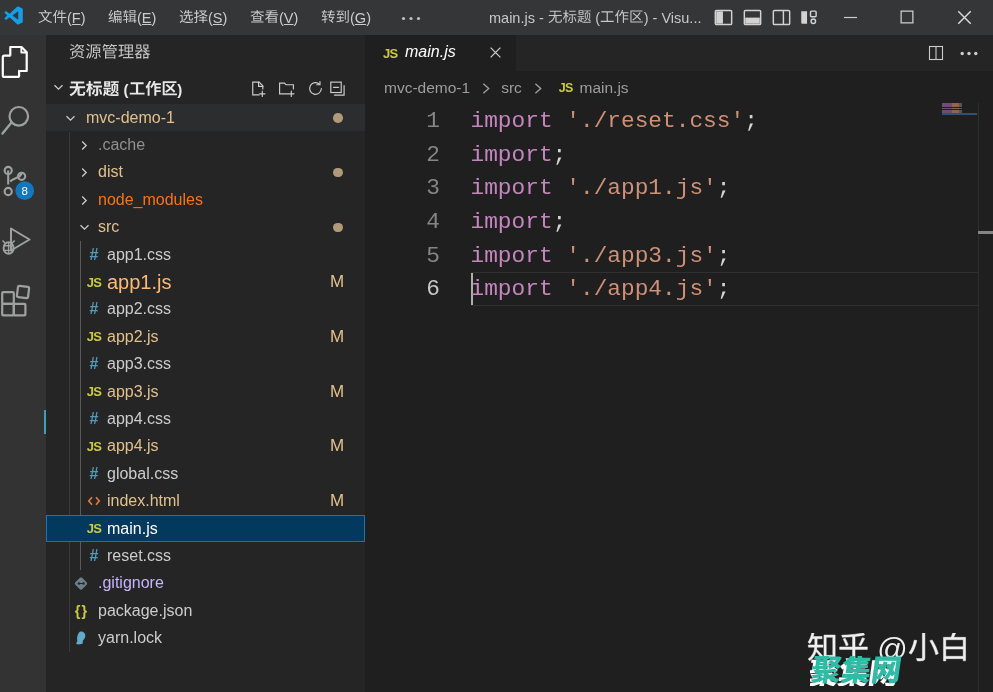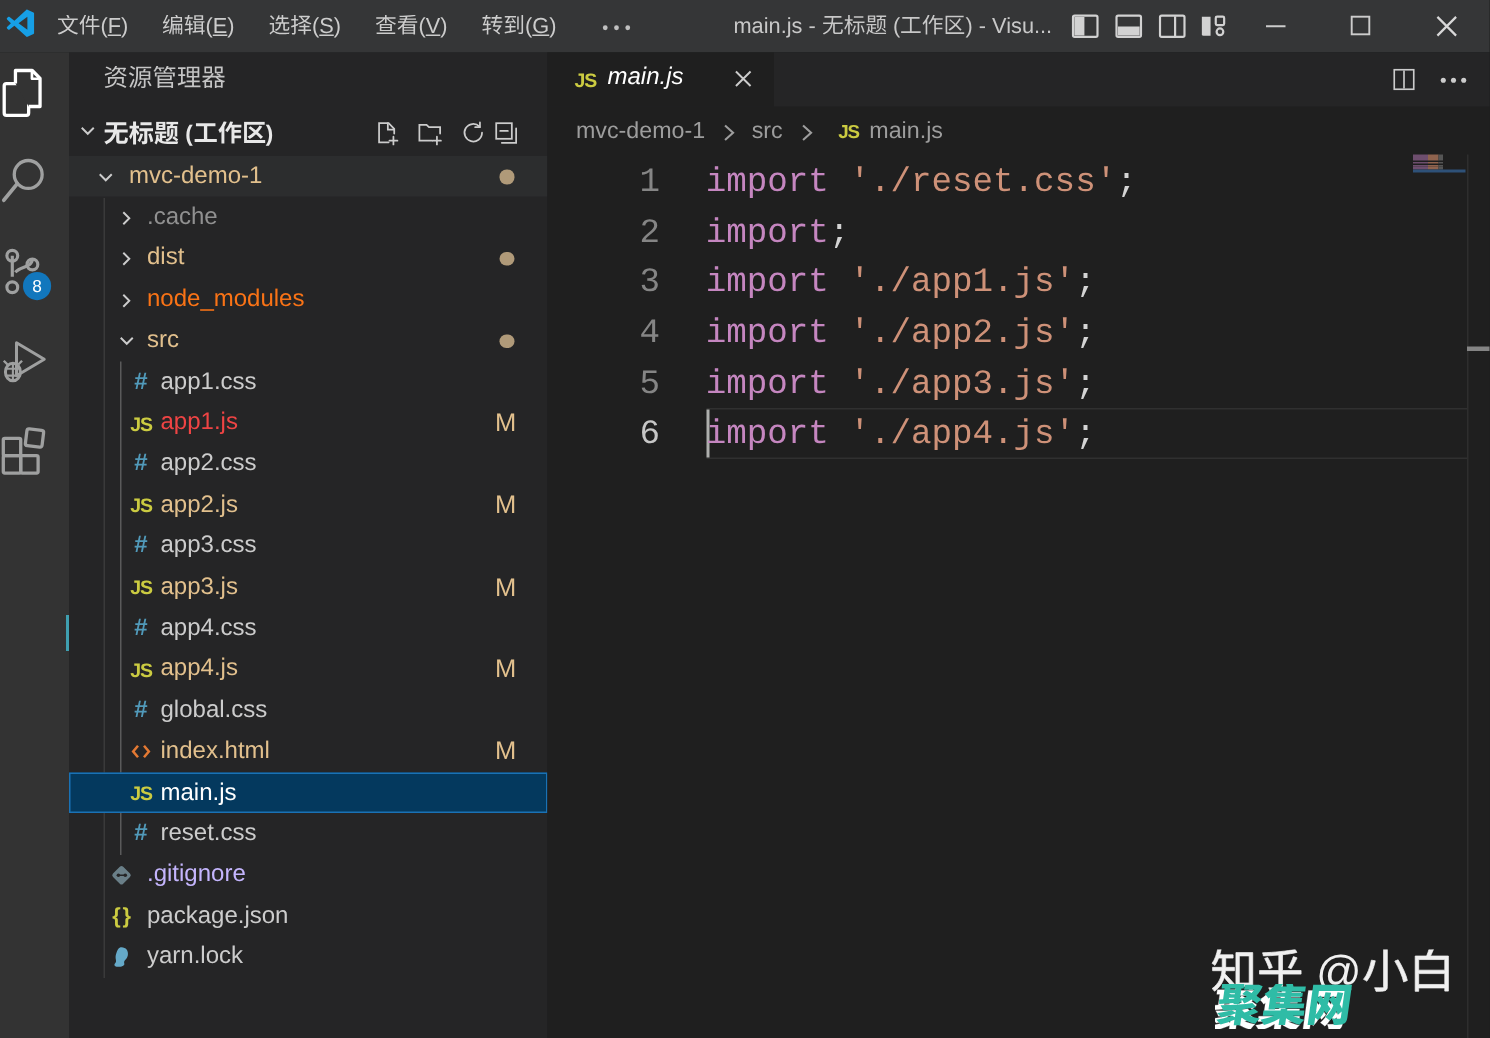--- a/index.html
+++ b/index.html
@@ -240,21 +240,21 @@
         <div class="abs" style="left:0;top:137.0px;width:319px;height:27.4px">
           <div class="abs" style="left:40px;top:0;height:27.4px;width:16px;display:flex;align-items:center;justify-content:center">
             <span style="font-weight:700;font-size:16px;color:#519aba">#</span>
           </div>
           <div class="abs" style="left:61px;top:0;height:27.4px;display:flex;align-items:center;color:#cccccc;font-size:16px">app1.css</div>
         </div>
         <div class="abs" style="left:0;top:164.39999999999998px;width:319px;height:27.4px">
           <div class="abs" style="left:40px;top:0;height:27.4px;width:16px;display:flex;align-items:center;justify-content:center">
             <span style="font-weight:700;font-size:13px;color:#cbcb41;letter-spacing:-0.8px">JS</span>
           </div>
-          <div class="abs" style="left:61px;top:0;height:27.4px;display:flex;align-items:center;color:#ef4444;font-size:16px">app1.js</div>
+          <div class="abs" style="left:61px;top:0;height:27.4px;display:flex;align-items:center;color:#fdba74;font-size:20px">app1.js</div>
           <div class="abs" style="left:284px;top:0;height:27.4px;display:flex;align-items:center;color:#e2c08d;font-size:17px">M</div>
         </div>
         <div class="abs" style="left:0;top:191.79999999999998px;width:319px;height:27.4px">
           <div class="abs" style="left:40px;top:0;height:27.4px;width:16px;display:flex;align-items:center;justify-content:center">
             <span style="font-weight:700;font-size:16px;color:#519aba">#</span>
           </div>
           <div class="abs" style="left:61px;top:0;height:27.4px;display:flex;align-items:center;color:#cccccc;font-size:16px">app2.css</div>
         </div>
         <div class="abs" style="left:0;top:219.2px;width:319px;height:27.4px">
           <div class="abs" style="left:40px;top:0;height:27.4px;width:16px;display:flex;align-items:center;justify-content:center">
@@ -369,21 +369,21 @@
         </svg><span style="font-weight:700;font-size:12.5px;color:#cbcb41;letter-spacing:-0.8px;margin:0 7px 0 6px">JS</span>main.js</div>
       <div class="abs" style="left:105.5px;top:237.4px;width:507px;height:33.6px;border-top:1px solid #303030;border-bottom:1px solid #303030"></div>
       <div class="abs" style="left:105.5px;top:238.4px;width:2px;height:31.6px;background:#aeafad"></div>
       <div class="abs mono" style="left:0;top:69.6px;width:75px;height:33.6px;display:flex;align-items:center;justify-content:flex-end;color:#858585;font-size:22.8px">1</div>
       <div class="abs mono" style="left:105.5px;top:69.6px;height:33.6px;display:flex;align-items:center;font-size:22.8px;white-space:pre"><span style="color:#c586c0">import</span><span style="color:#ce9178"> './reset.css'</span><span style="color:#d4d4d4">;</span></div>
       <div class="abs mono" style="left:0;top:103.2px;width:75px;height:33.6px;display:flex;align-items:center;justify-content:flex-end;color:#858585;font-size:22.8px">2</div>
       <div class="abs mono" style="left:105.5px;top:103.2px;height:33.6px;display:flex;align-items:center;font-size:22.8px;white-space:pre"><span style="color:#c586c0">import</span><span style="color:#d4d4d4">;</span></div>
       <div class="abs mono" style="left:0;top:136.7px;width:75px;height:33.6px;display:flex;align-items:center;justify-content:flex-end;color:#858585;font-size:22.8px">3</div>
       <div class="abs mono" style="left:105.5px;top:136.7px;height:33.6px;display:flex;align-items:center;font-size:22.8px;white-space:pre"><span style="color:#c586c0">import</span><span style="color:#ce9178"> './app1.js'</span><span style="color:#d4d4d4">;</span></div>
       <div class="abs mono" style="left:0;top:170.3px;width:75px;height:33.6px;display:flex;align-items:center;justify-content:flex-end;color:#858585;font-size:22.8px">4</div>
-      <div class="abs mono" style="left:105.5px;top:170.3px;height:33.6px;display:flex;align-items:center;font-size:22.8px;white-space:pre"><span style="color:#c586c0">import</span><span style="color:#ce9178"> './app2.js'</span><span style="color:#d4d4d4">;</span></div>
+      <div class="abs mono" style="left:105.5px;top:170.3px;height:33.6px;display:flex;align-items:center;font-size:22.8px;white-space:pre"><span style="color:#c586c0">import</span><span style="color:#d4d4d4">;</span></div>
       <div class="abs mono" style="left:0;top:203.8px;width:75px;height:33.6px;display:flex;align-items:center;justify-content:flex-end;color:#858585;font-size:22.8px">5</div>
       <div class="abs mono" style="left:105.5px;top:203.8px;height:33.6px;display:flex;align-items:center;font-size:22.8px;white-space:pre"><span style="color:#c586c0">import</span><span style="color:#ce9178"> './app3.js'</span><span style="color:#d4d4d4">;</span></div>
       <div class="abs mono" style="left:0;top:237.4px;width:75px;height:33.6px;display:flex;align-items:center;justify-content:flex-end;color:#c6c6c6;font-size:22.8px">6</div>
       <div class="abs mono" style="left:105.5px;top:237.4px;height:33.6px;display:flex;align-items:center;font-size:22.8px;white-space:pre"><span style="color:#c586c0">import</span><span style="color:#ce9178"> './app4.js'</span><span style="color:#d4d4d4">;</span></div>
       <div class="abs" style="left:576.5px;top:67.50px;width:10px;height:1.25px;background:#6e4e6e"></div>
       <div class="abs" style="left:587px;top:67.50px;width:6.5px;height:1.25px;background:#8f634e"></div>
       <div class="abs" style="left:594px;top:67.50px;width:3px;height:1.25px;background:#555"></div>
       <div class="abs" style="left:576.5px;top:69.28px;width:10px;height:1.25px;background:#6e4e6e"></div>
       <div class="abs" style="left:587px;top:69.28px;width:6.5px;height:1.25px;background:#8f634e"></div>
       <div class="abs" style="left:594px;top:69.28px;width:3px;height:1.25px;background:#555"></div>

